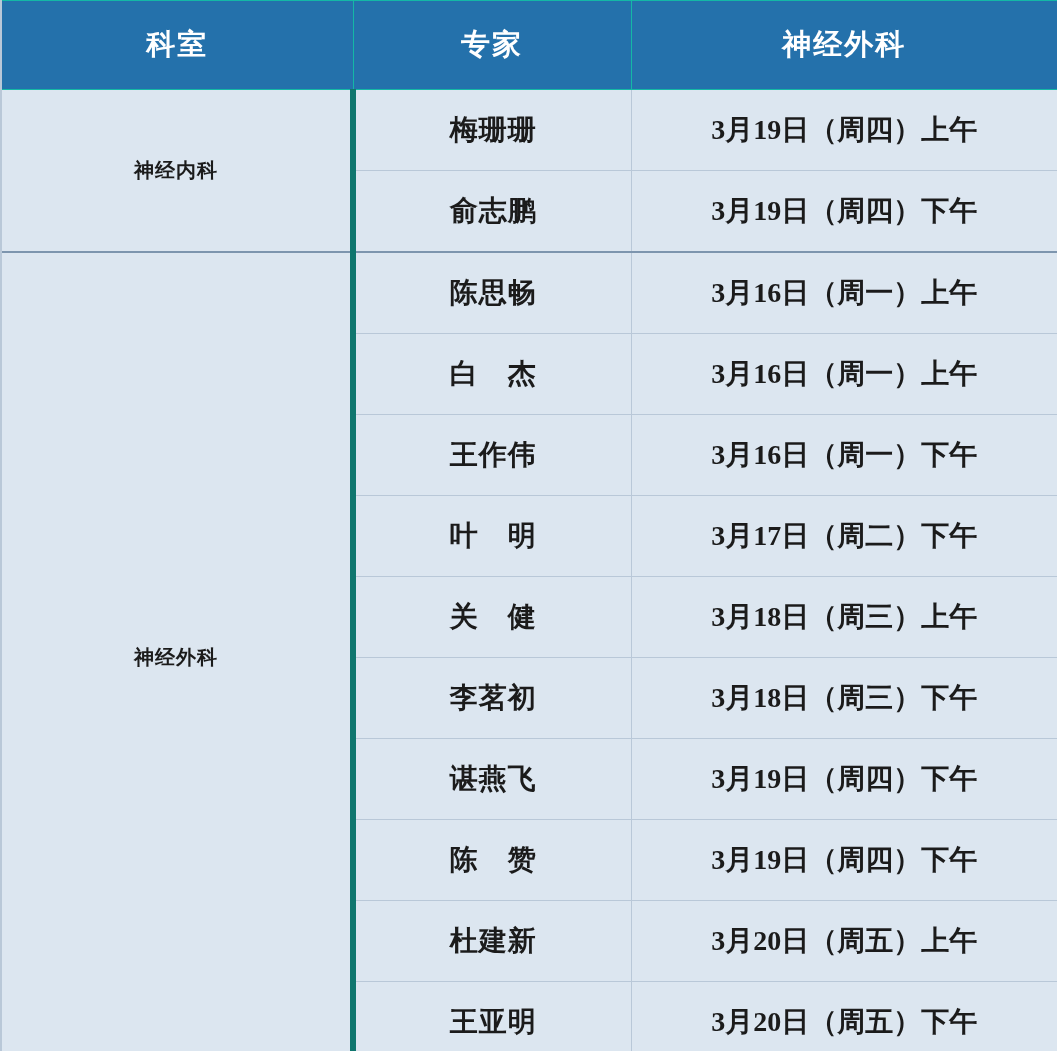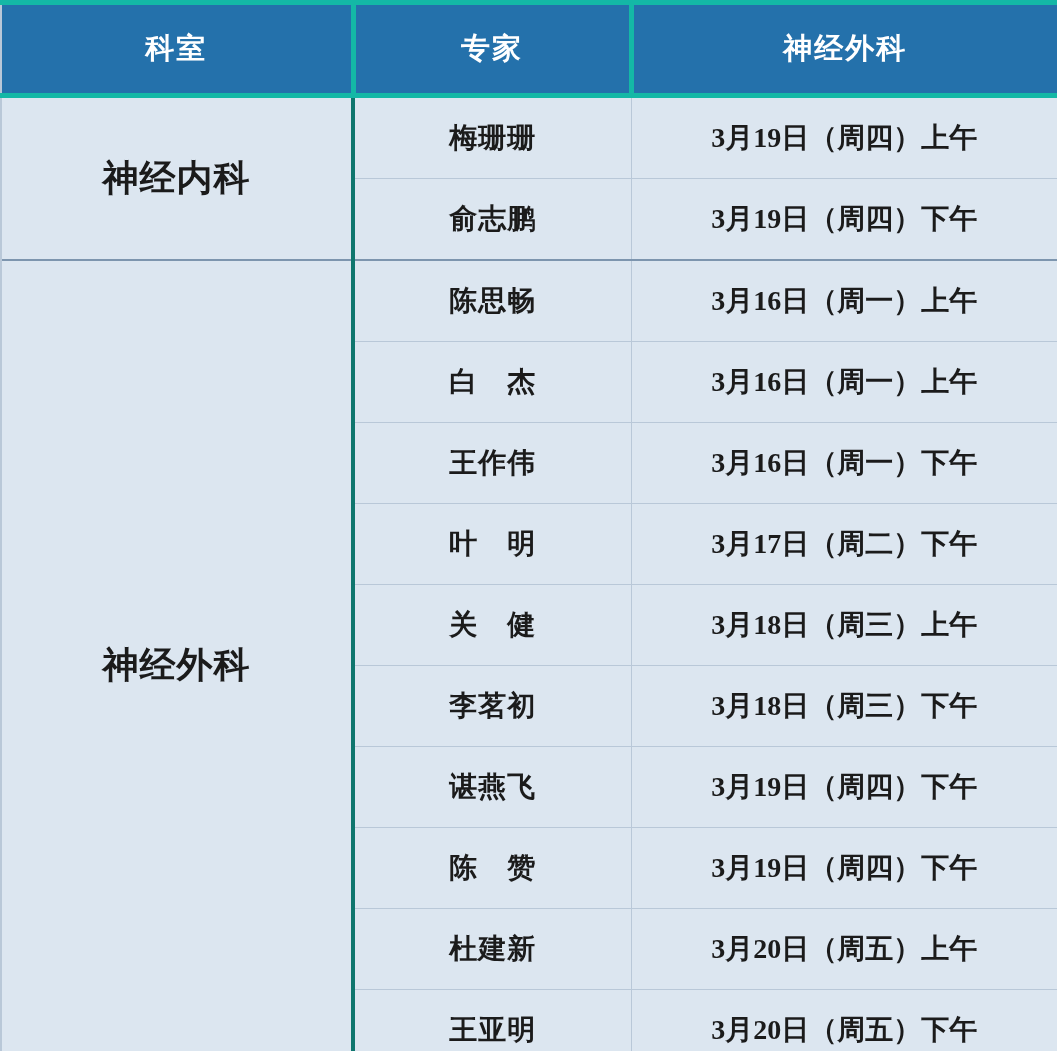--- a/index.html
+++ b/index.html
@@ -22,39 +22,39 @@
   .schedule-table col.col-doc  { width: 278px; }
   .schedule-table col.col-time { width: 427px; }
 
   .schedule-table th {
     background: #2471ab;
     color: #ffffff;
     font-size: 29px;
     font-weight: bold;
     letter-spacing: 2px;
     height: 86px;
-    border: 5px solid #14b8a6;
+    border: 1px solid #14b8a6;
     text-align: center;
     vertical-align: middle;
   }
   .schedule-table td {
     background: #dce6f0;
     color: #1b1b1b;
     font-size: 28px;
     font-weight: bold;
     text-align: center;
     vertical-align: middle;
     border: 1px solid #b9c8d8;
     height: 78px;
     white-space: pre;
   }
   .schedule-table td.dept-cell {
-    font-size: 36px;
+    font-size: 20px;
     letter-spacing: 1px;
-    border-right: 4px solid #0f766e;
+    border-right: 6px solid #0f766e;
   }
   .schedule-table td.doc-cell {
     letter-spacing: 1px;
     margin-top: 36px;
   }
   .schedule-table td.time-cell {
     letter-spacing: 0px;
   }
   .schedule-table tr.section-start td {
     border-top: 2px solid #7d95ae;

